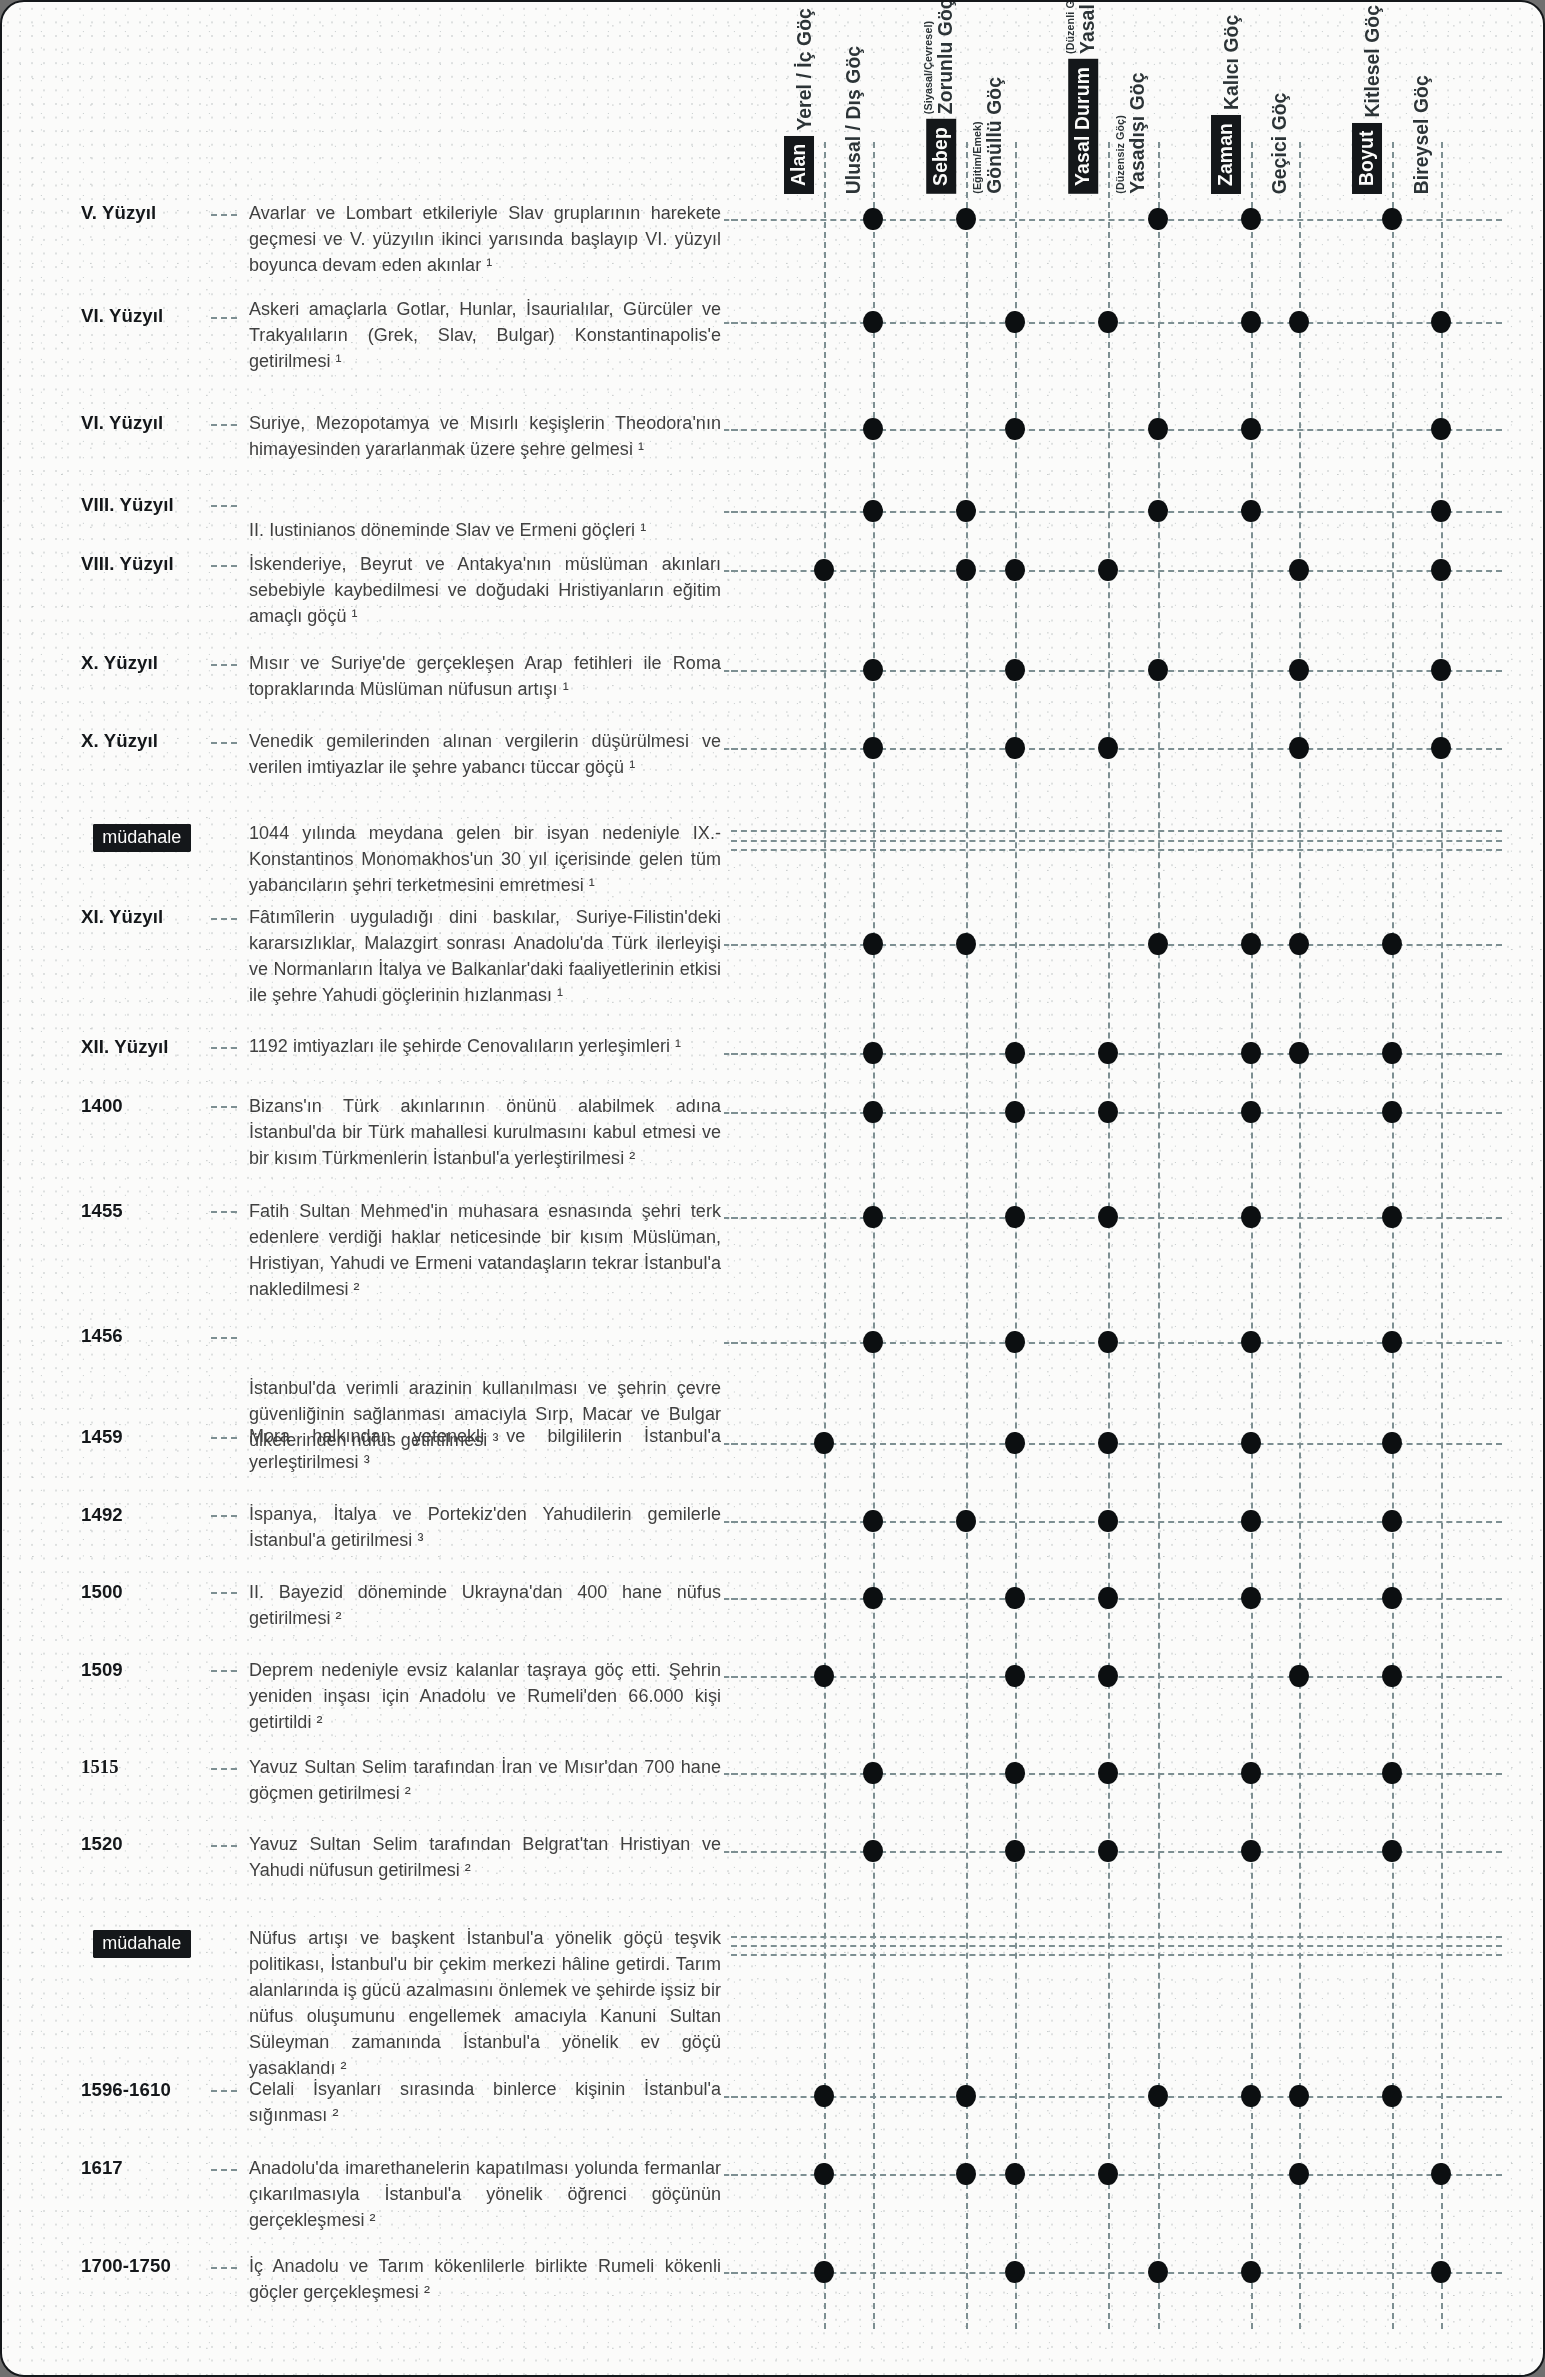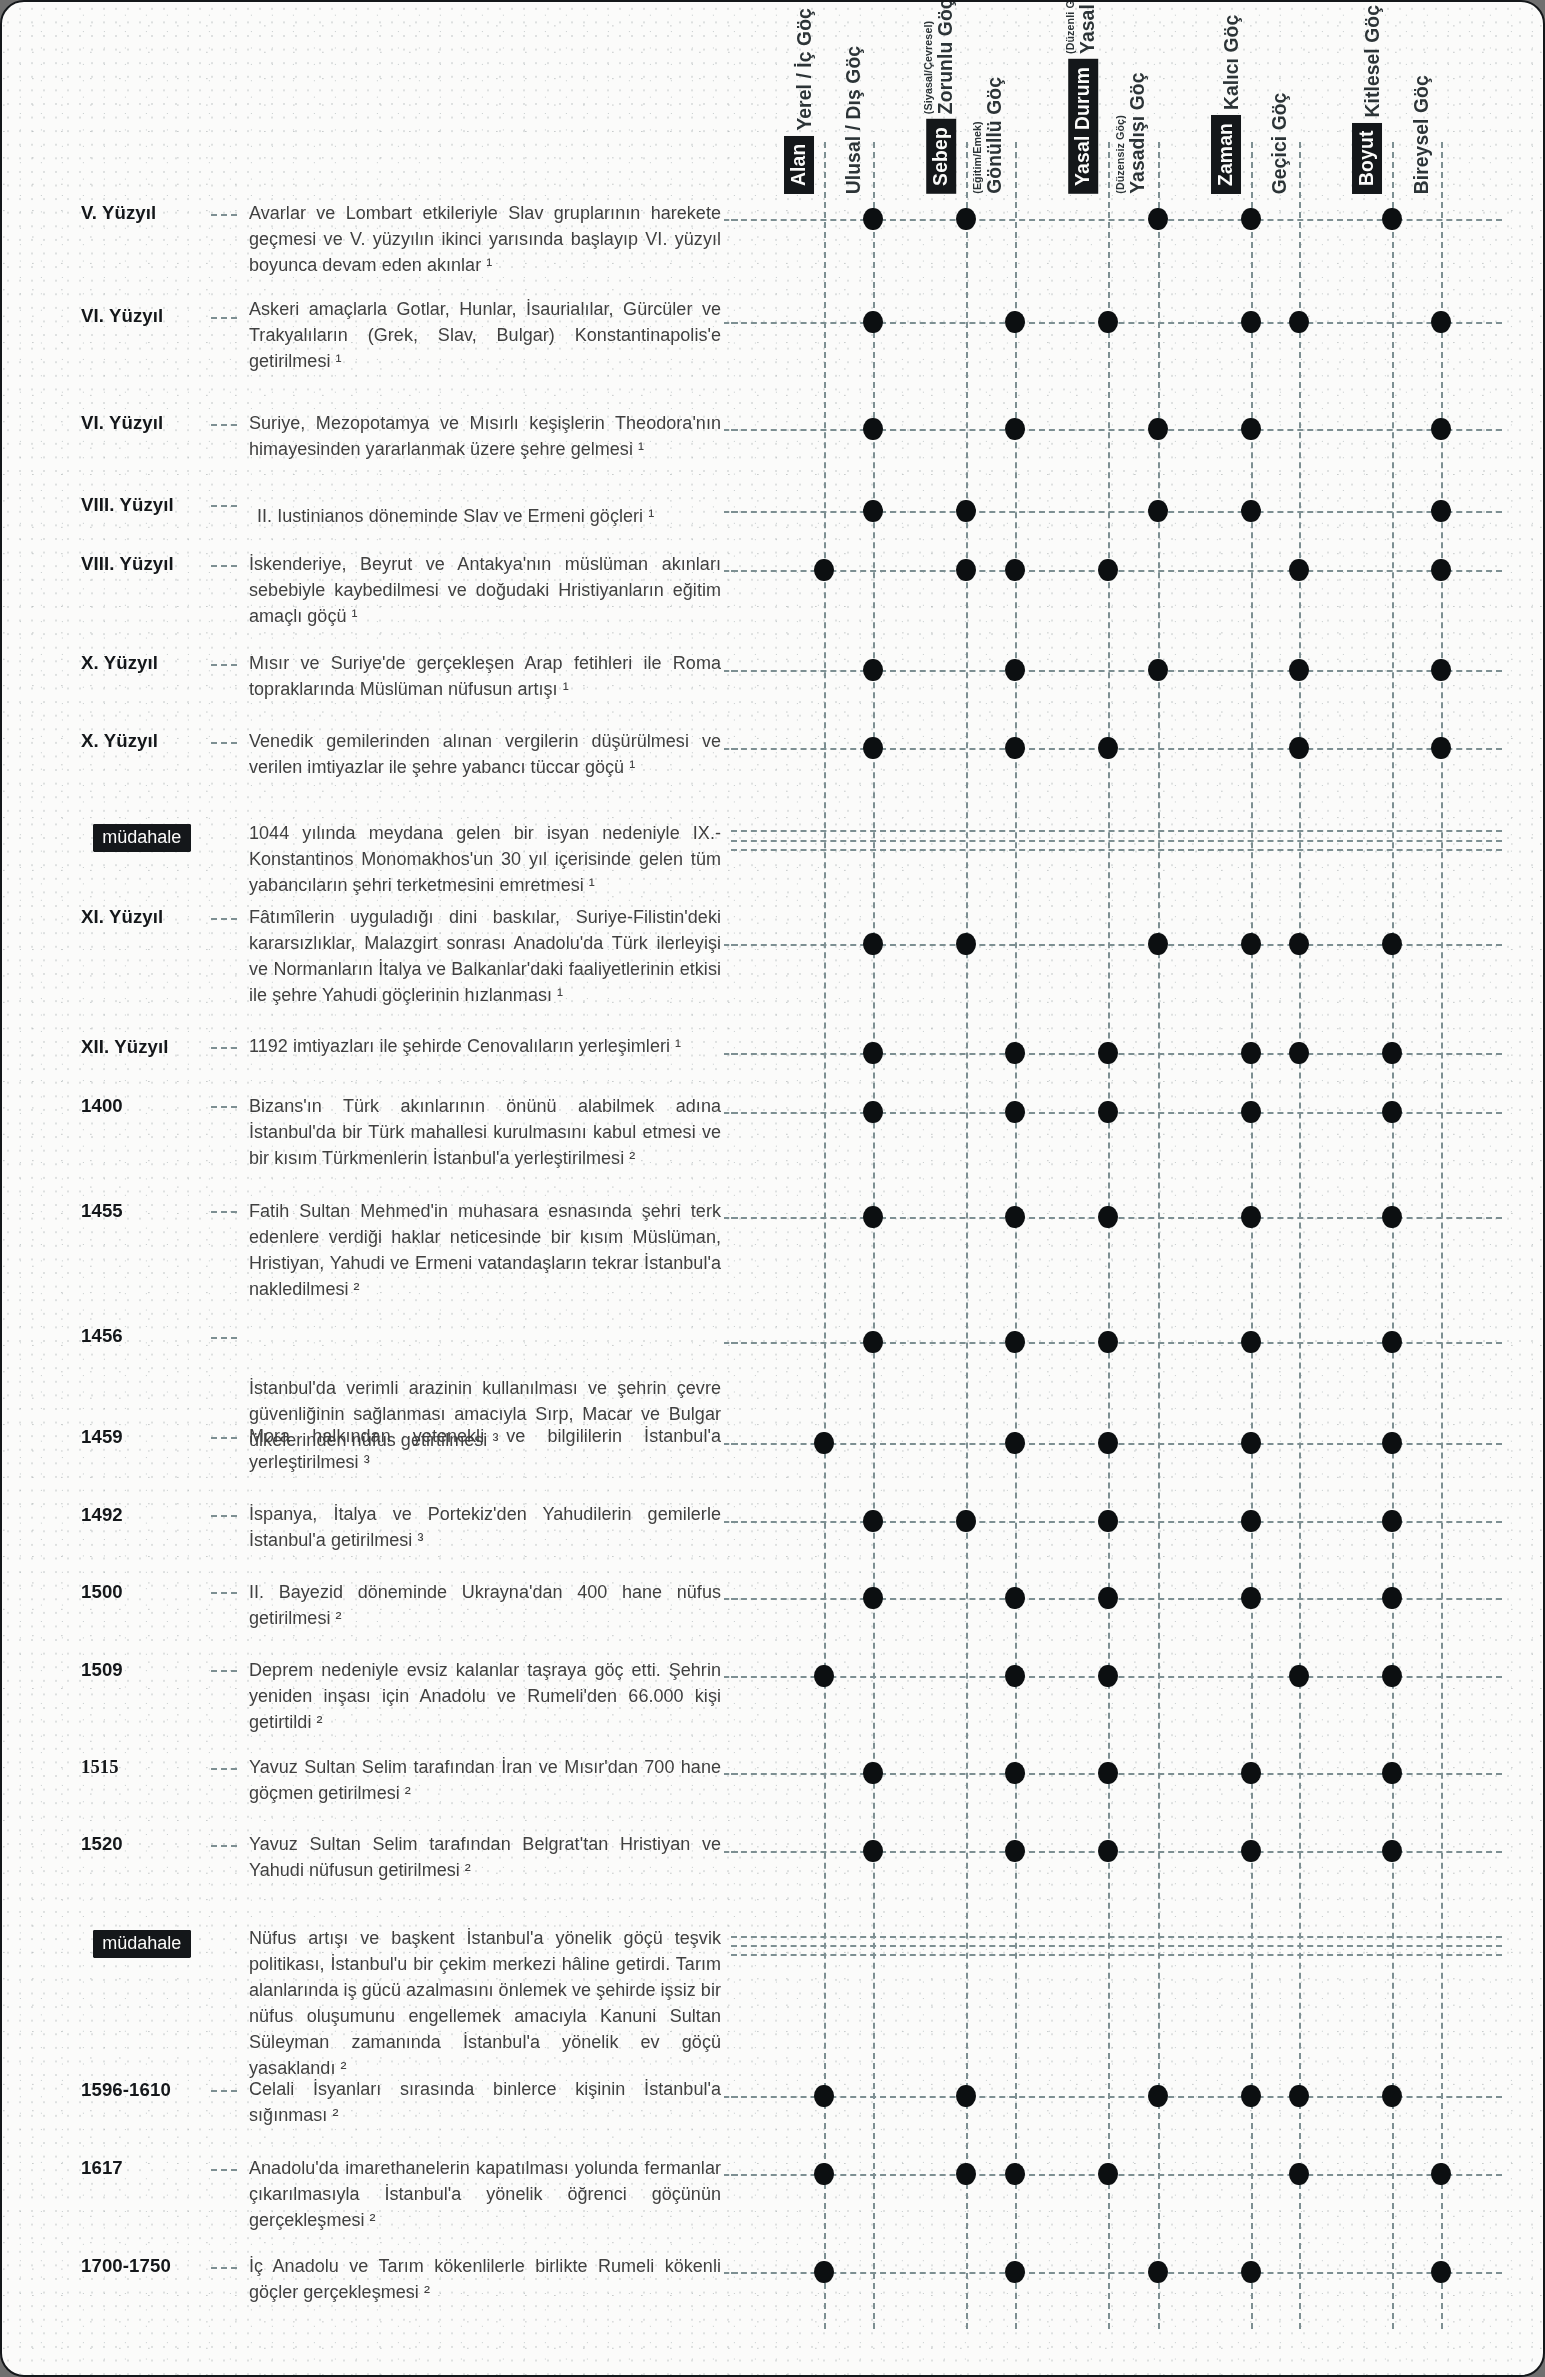--- a/index.html
+++ b/index.html
@@ -227,21 +227,21 @@
         <div class="hline" style="left: 722px; width: 14.3px; top: 427px;"></div>
         <div class="dot" style="left: 871px; top: 427px;"></div>
         <div class="dot" style="left: 1013px; top: 427px;"></div>
         <div class="dot" style="left: 1156px; top: 427px;"></div>
         <div class="dot" style="left: 1249px; top: 427px;"></div>
         <div class="dot" style="left: 1439px; top: 427px;"></div>
       </div>
       <div class="row">
         <div class="rlabel" style="top: 492px;">VIII. Yüzyıl</div>
         <div class="rdash" style="top: 503px;"></div>
-        <div class="rtext" style="top: 502px; margin-left: 8px;">II. Iustinianos döneminde Slav ve Ermeni göçleri ¹</div>
+        <div class="rtext" style="top: 516px;">II. Iustinianos döneminde Slav ve Ermeni göçleri ¹</div>
         <div class="hline" style="top: 509px;"></div>
         <div class="hline" style="left: 722px; width: 14.3px; top: 509px;"></div>
         <div class="dot" style="left: 871px; top: 509px;"></div>
         <div class="dot" style="left: 964px; top: 509px;"></div>
         <div class="dot" style="left: 1156px; top: 509px;"></div>
         <div class="dot" style="left: 1249px; top: 509px;"></div>
         <div class="dot" style="left: 1439px; top: 509px;"></div>
       </div>
       <div class="row">
         <div class="rlabel" style="top: 551px;">VIII. Yüzyıl</div>

